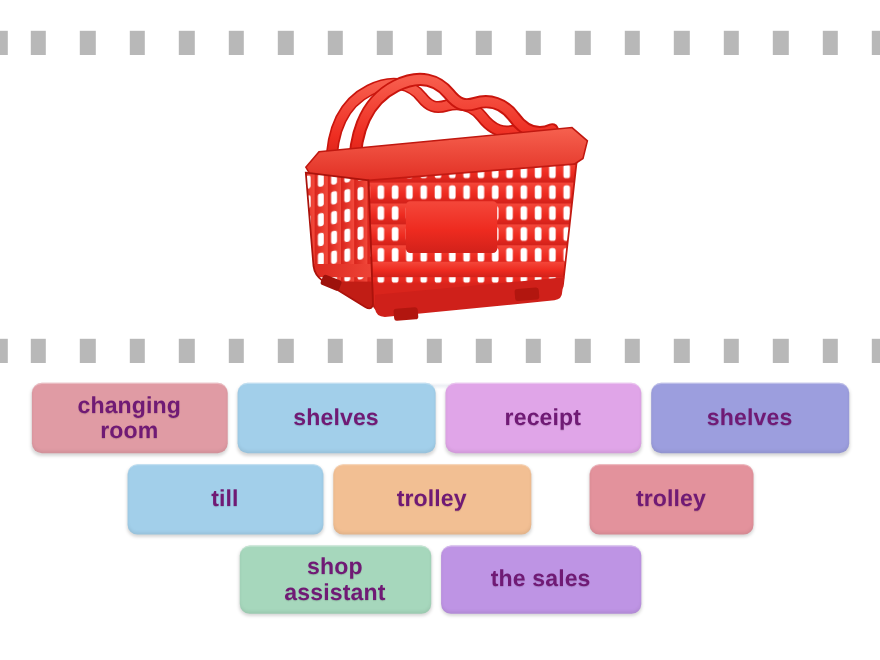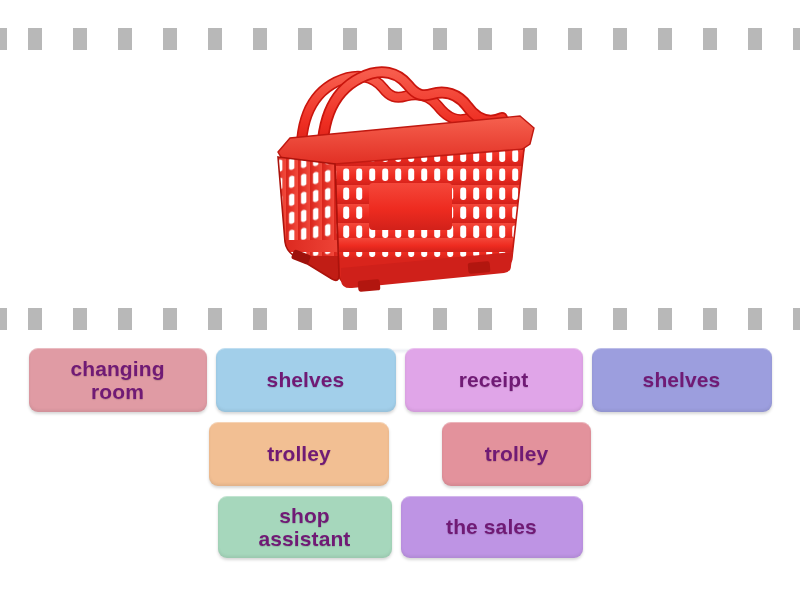--- a/index.html
+++ b/index.html
@@ -244,20 +244,21 @@
   <div id="tiles">
     <div class="tile-row row-1">
         <div class="tile two-line" style="background: rgb(224, 155, 164); width: 178px;">
           <span>changing<br>room</span>
         </div>
         <div class="tile" style="background: rgb(162, 207, 234); width: 180px;">shelves</div>
         <div class="tile" style="background: rgb(224, 165, 232); width: 178px;">receipt</div>
         <div class="tile" style="background: rgb(156, 158, 222); width: 180px;">shelves</div>
       </div>
     <div class="tile-row row-2">
+        <div class="tile" style="background: rgb(162, 207, 234); width: 178px;">till</div>
         <div class="tile" style="background: rgb(242, 191, 147); width: 180px;">trolley</div>
         <div class="tile" style="background: rgb(227, 146, 156); width: 149px; margin-left: 44px;">trolley</div>
       </div>
     <div class="tile-row row-3">
         <div class="tile two-line" style="background: rgb(166, 215, 188); width: 174px;">
           <span>shop<br>assistant</span>
         </div>
         <div class="tile" style="background: rgb(190, 148, 228); width: 182px;">the sales</div>
       </div>
   </div>

